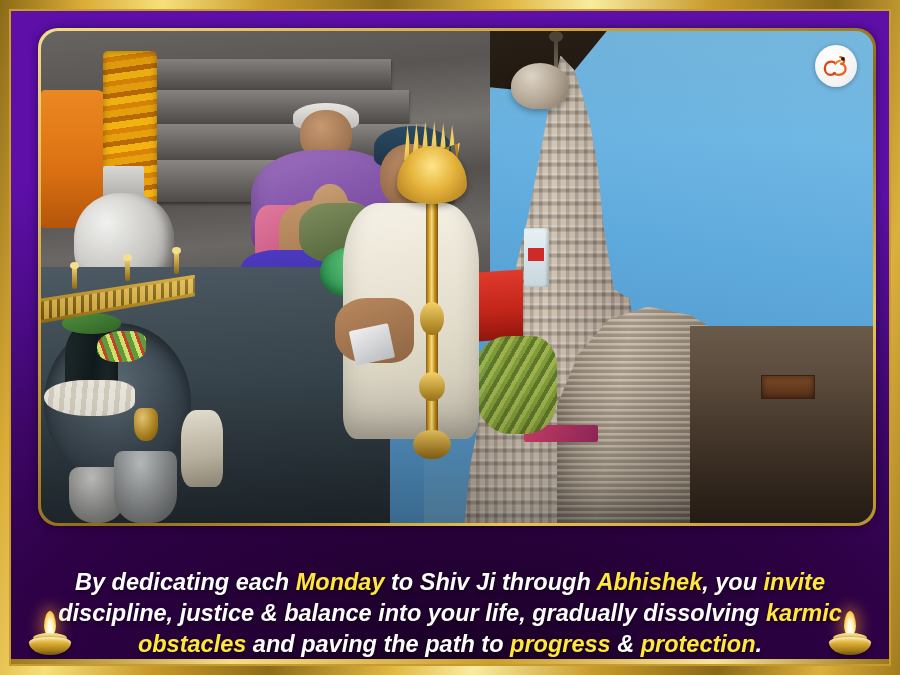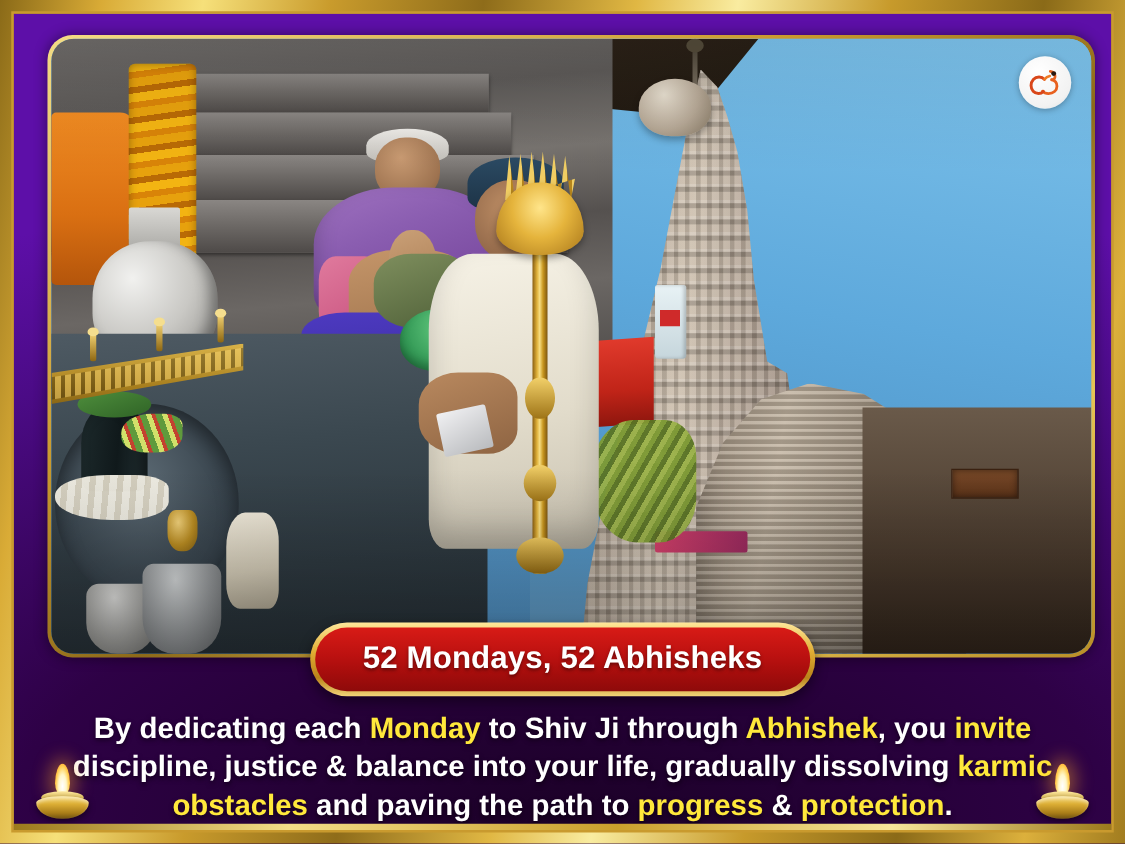--- a/index.html
+++ b/index.html
@@ -280,20 +280,21 @@
   }
 
   
   .desc{
     position:absolute; left:0; right:0; top:556px;
     padding:0 22px;
     text-align:center;
     font-size:23.5px; font-weight:700; line-height:31px;
     color:#ffffff;
     text-shadow:0 2px 4px rgba(0,0,0,.55);
+    font-style:italic;
   }
   .desc .hl{ color:#ffe83b; }
 
   
   .diya{ position:absolute; bottom:9px; width:46px; height:50px; }
   .diya.left{ left:16px; }
   .diya.right{ right:16px; }
   .diya .bowl{
     position:absolute; bottom:0; left:2px; width:42px; height:18px;
     border-radius:50%/30% 30% 74% 74%;
@@ -415,25 +416,20 @@
               <path d="M14.6 23.6c-1 1.1-2.5 1.8-4.2 1.8-3.6 0-6.3-2.9-6.3-6.8 0-4.2 2.9-7.3 6.8-7.3 2 0 3.6 0.8 4.6 2" fill="none" stroke="#d9471a" stroke-width="2.5" stroke-linecap="round"></path>
               <path d="M15.5 13.3c1.3-1.6 3-2.6 4.6-2.9" fill="none" stroke="#ef7a25" stroke-width="2.2" stroke-linecap="round"></path>
               <circle cx="23.4" cy="8.4" r="2.1" fill="#2b1b12"></circle>
             </svg>
           </span>
         </div>
 
       </div>
     </div>
 
-    <div class="pill">
-      <div class="pill-in">
-        <div class="pill-txt">52 Mondays, 52 Abhisheks</div>
-      </div>
-    </div>
 
     <div class="desc">
       <span id="desc-rich"><span>By dedicating each </span><span class="hl">Monday</span><span> to Shiv Ji through </span><span class="hl">Abhishek</span><span>, you </span><span class="hl">invite</span><span> discipline, justice &amp; balance into your life, gradually dissolving </span><span class="hl">karmic obstacles</span><span> and paving the path to </span><span class="hl">progress</span><span> &amp; </span><span class="hl">protection</span><span>.</span></span>
     </div>
 
     <div class="diya left">
       <span class="flame"></span>
       <span class="rim"></span>
       <span class="bowl"></span>
     </div>

